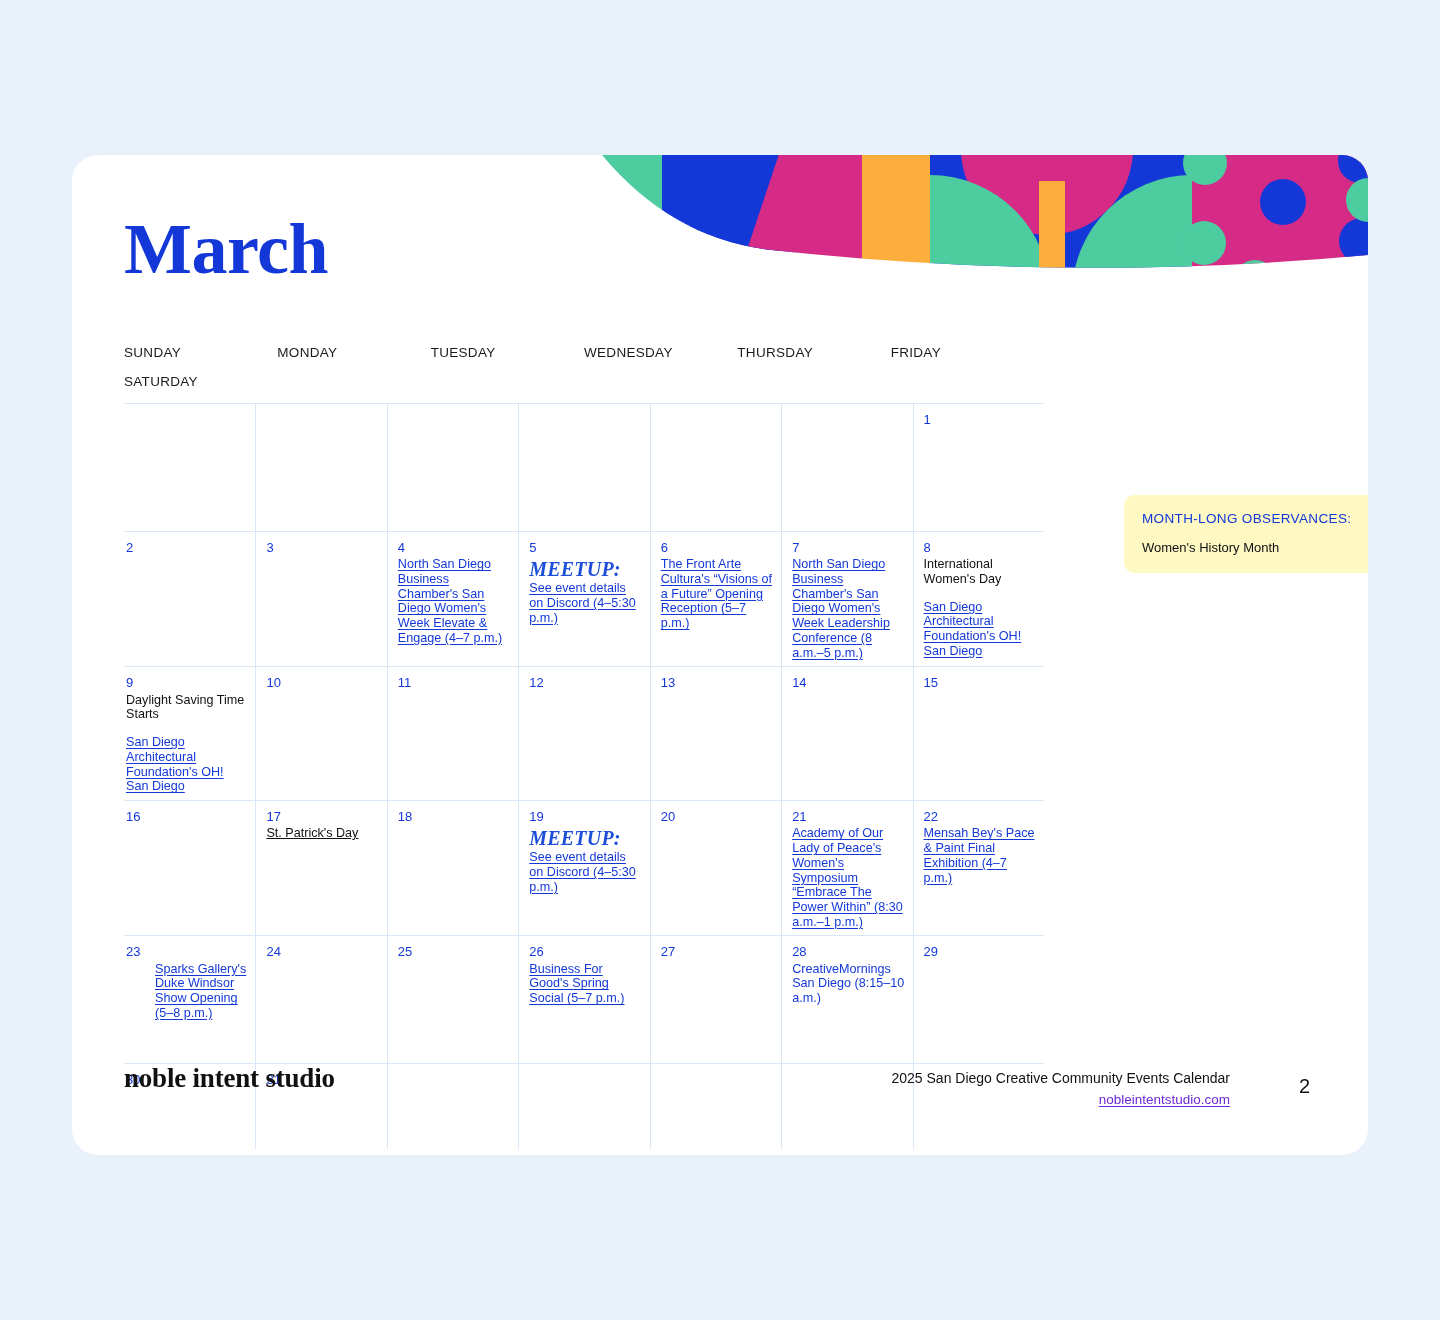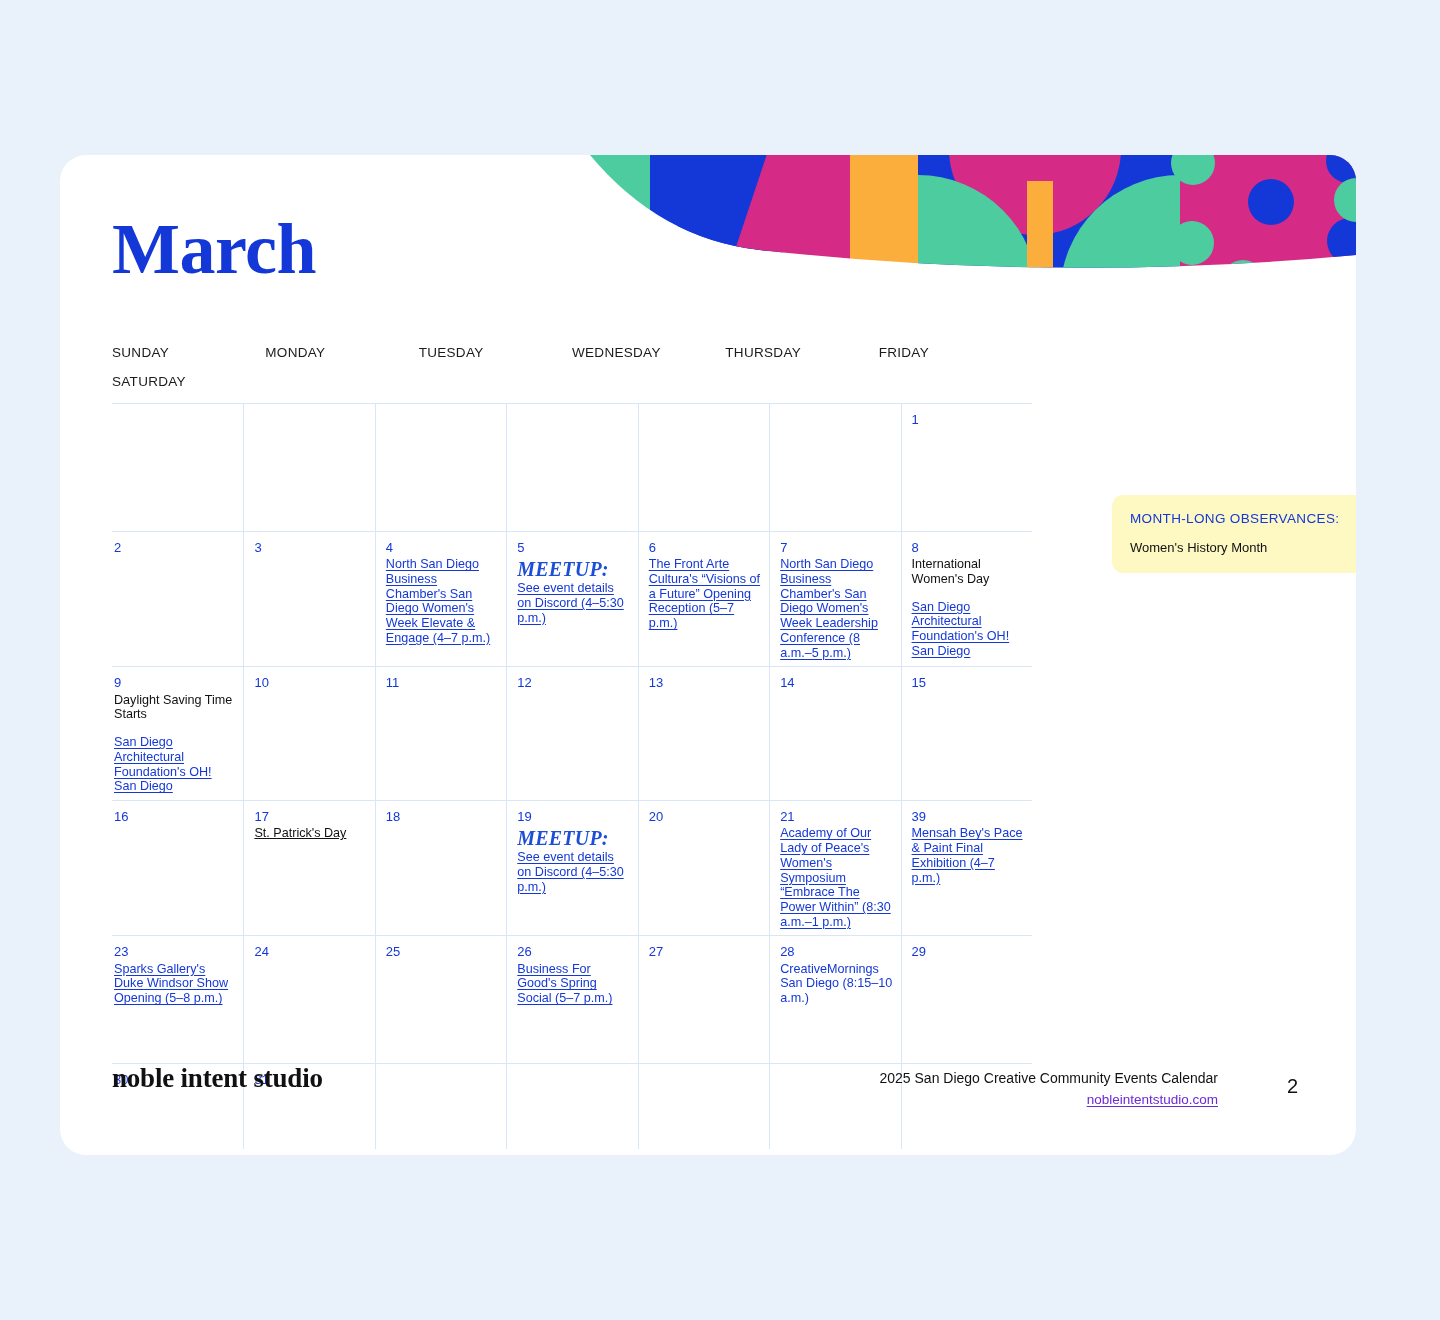--- a/index.html
+++ b/index.html
@@ -7,21 +7,21 @@
     width:1440px; height:1320px;
     background:#e9f1fb;
     font-family:"Liberation Sans", sans-serif;
     -webkit-font-smoothing:antialiased;
   }
 
   .page { position:relative; width:1440px; height:1320px; overflow:hidden; }
 
   .card {
     position:absolute;
-    left:60px; top:155px;
+    left:72px; top:155px;
     width:1296px; height:1000px;
     background:#ffffff;
     border-radius:26px;
     overflow:hidden;
   }
 
   
   .deco {
     position:absolute;
     left:0; top:0;
@@ -273,26 +273,26 @@
             <a href="#" class="ev link" style="display: block;">See event details on Discord (4–5:30 p.m.)</a>
           </div>
           <div class="cell col4">
             <div class="daynum">20</div>
           </div>
           <div class="cell col5">
             <div class="daynum">21</div>
             <a href="#" class="ev link" style="display: block;">Academy of Our Lady of Peace's Women's Symposium “Embrace The Power Within” (8:30 a.m.–1 p.m.)</a>
           </div>
           <div class="cell col6">
-            <div class="daynum">39</div>
+            <div class="daynum">22</div>
             <a href="#" class="ev link" style="display: block;">Mensah Bey's Pace &amp; Paint Final Exhibition (4–7 p.m.)</a>
           </div>
           <div class="cell col0">
             <div class="daynum">23</div>
-            <a href="#" class="ev link" style="display: block;">Sparks Gallery's Duke Windsor Show Opening (5–8 p.m.)</a>
+            <a href="#" class="ev link" style="display: block; margin-left: 29px;">Sparks Gallery's Duke Windsor Show Opening (5–8 p.m.)</a>
           </div>
           <div class="cell col1">
             <div class="daynum">24</div>
           </div>
           <div class="cell col2">
             <div class="daynum">25</div>
           </div>
           <div class="cell col3">
             <div class="daynum">26</div>
             <a href="#" class="ev link" style="display: block;">Business For Good's Spring Social (5–7 p.m.)</a>

